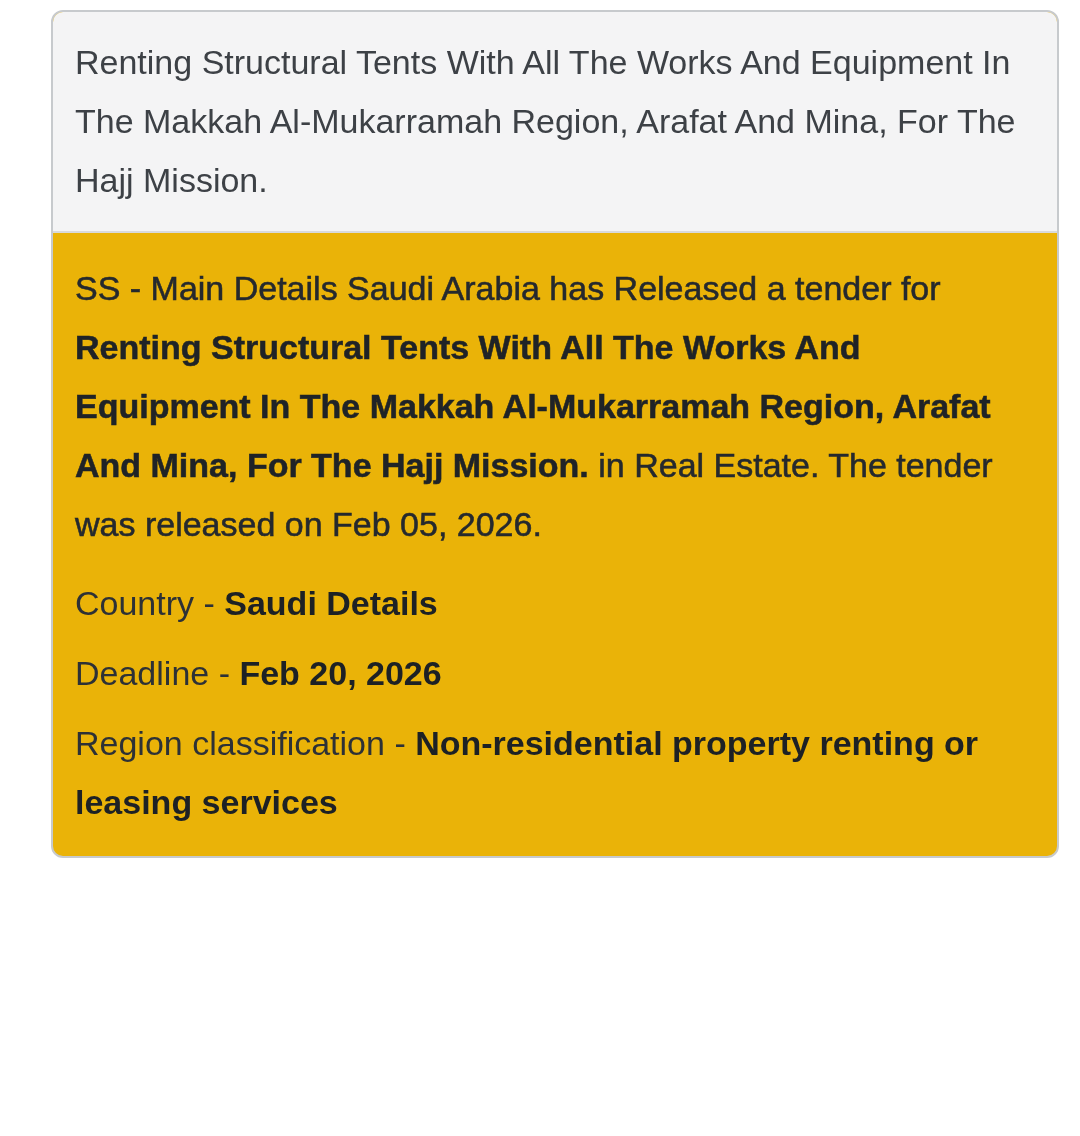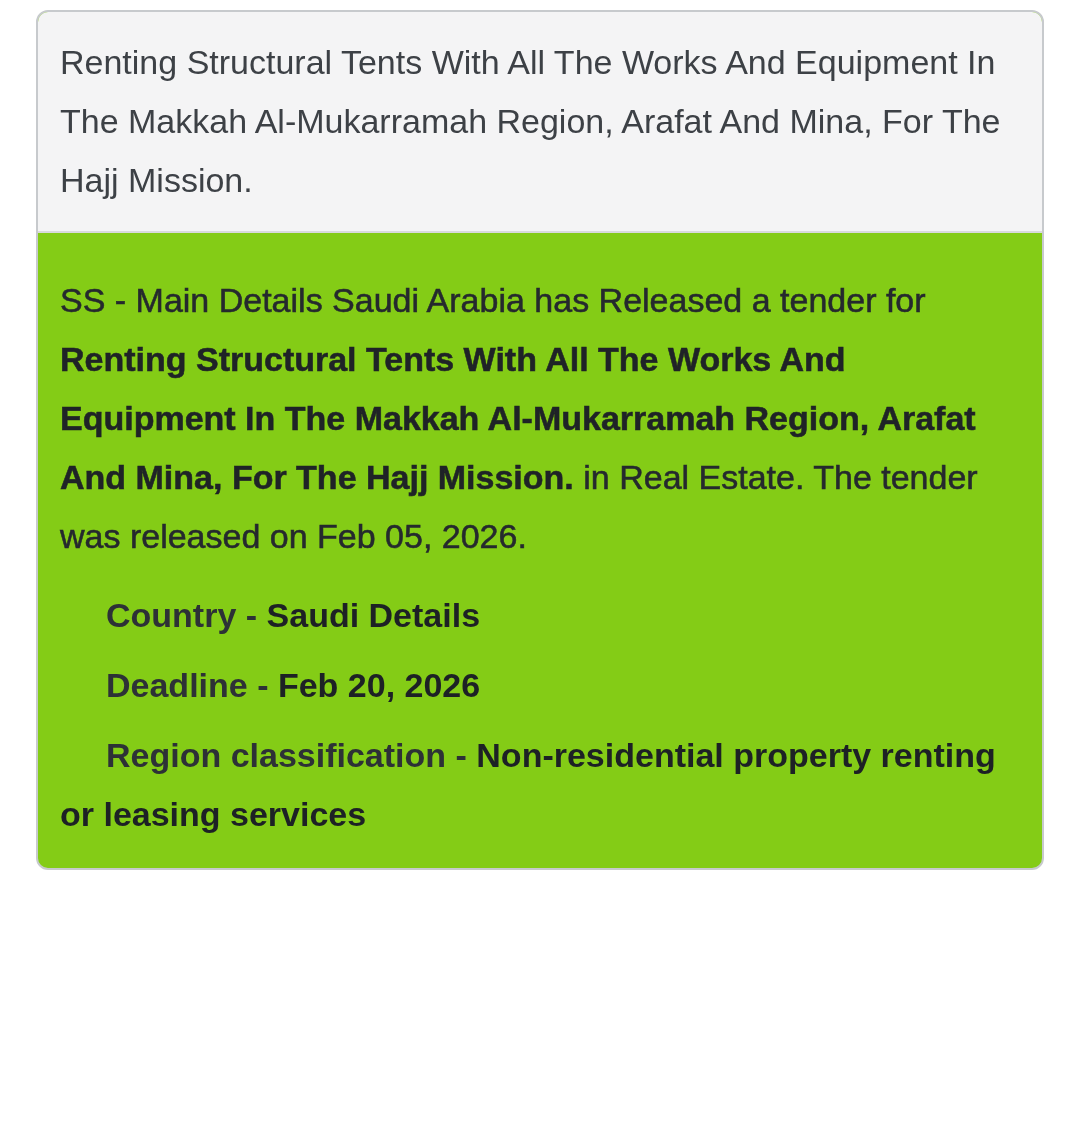--- a/index.html
+++ b/index.html
@@ -6,58 +6,58 @@
   body {
     width: 1080px; height: 1136px;
     background: #ffffff;
     font-family: "Liberation Sans", "DejaVu Sans", sans-serif;
     overflow: hidden;
   }
   .page { position: relative; width: 1080px; height: 1136px; background: #ffffff; }
 
   .tender-card {
     position: absolute;
-    left: 36px; top: 10px;
+    left: 51px; top: 10px;
     width: 1008px;
     box-sizing: border-box;
     border: 2px solid #c7cacd;
     border-radius: 12px;
-    background: #84cc16;
+    background: #eab308;
     overflow: hidden;
   }
 
   .card-header {
     background: #f4f4f5;
     border-bottom: 2px solid #d9dadb;
     padding: 21px 22px;
     font-size: 34px;
     line-height: 59px;
     color: #3d4146;
     font-weight: 400;
   }
 
   .card-body {
-    padding: 38px 24px 24px 22px;
+    padding: 26px 24px 24px 22px;
     font-size: 34px;
     line-height: 59px;
     color: #272b30;
   }
 
   .card-body p { margin: 0 0 11px 0; }
   .card-body p:last-child { margin-bottom: 0; }
 
   .intro {
     margin: 0 0 20px 0 !important;
     font-weight: 400;
     -webkit-text-stroke: 0.55px currentColor;
     color: #25292e;
   }
   .intro strong { font-weight: 700; color: #1f2327; }
 
-  .field .label { font-weight: 700; color: #2d3136; margin-left: 46px; }
+  .field .label { font-weight: 400; color: #2d3136; }
   .field .value { font-weight: 700; color: #1d2125; }
 </style>
 </head>
 <body>
 
 <div class="page">
   <div class="tender-card">
 
     <div class="card-header">
       <span>Renting Structural Tents With All The Works And Equipment In The Makkah Al-Mukarramah Region, Arafat And Mina, For The Hajj Mission.</span>

